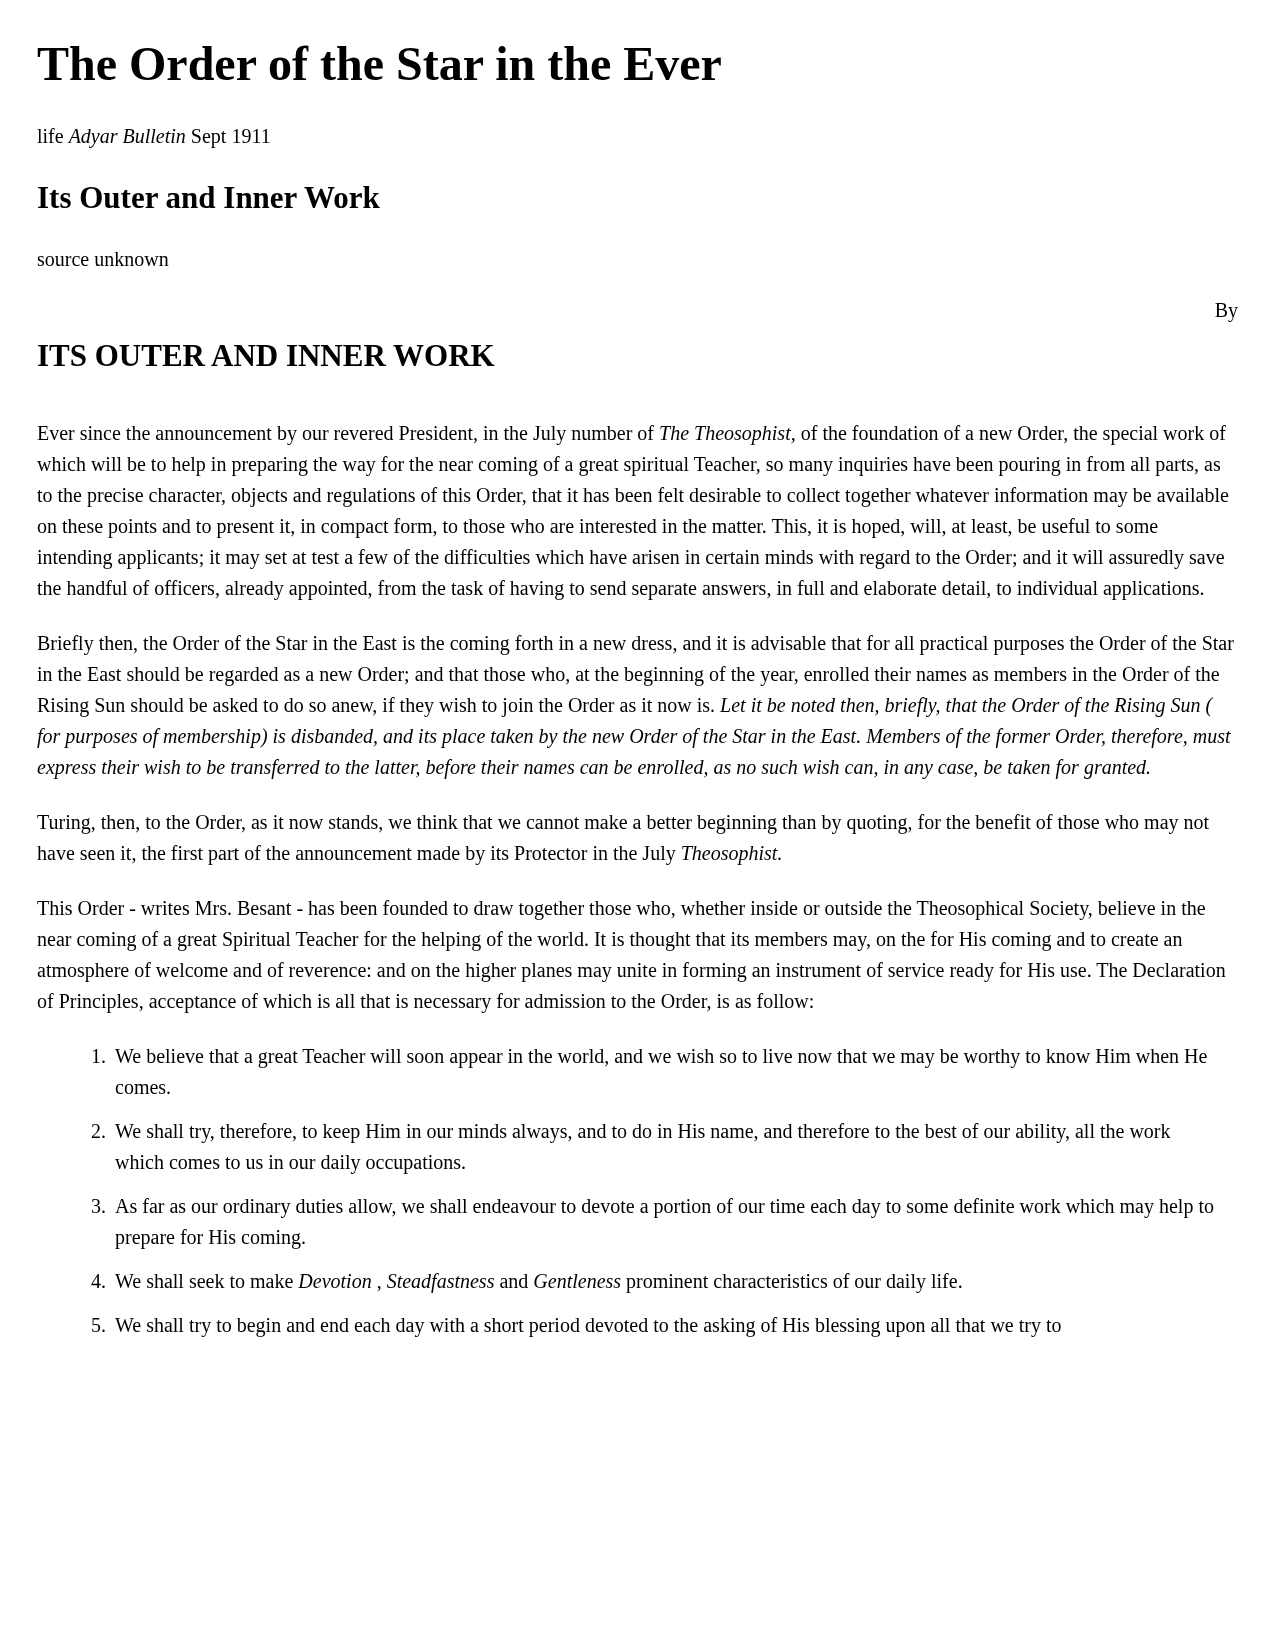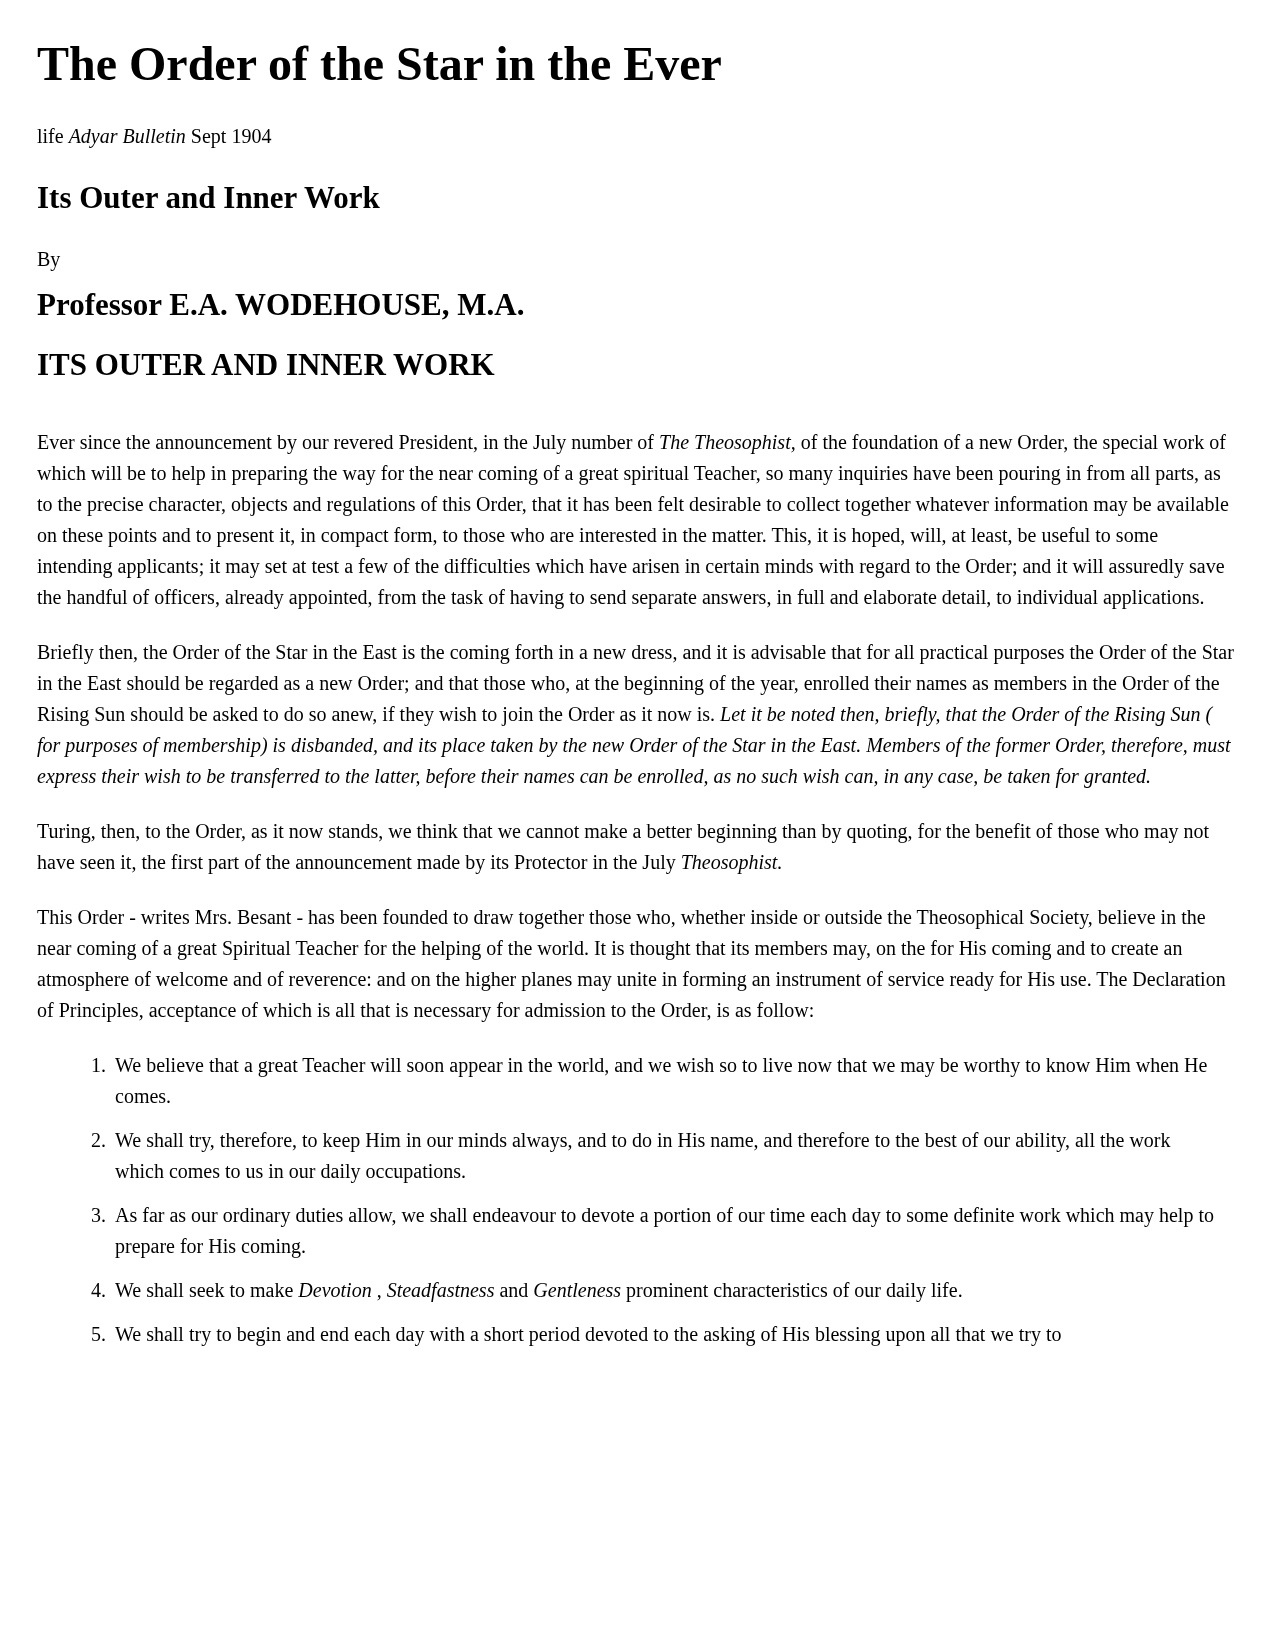--- a/index.html
+++ b/index.html
@@ -25,48 +25,48 @@
   h2 {
     font-size: 31px;
     line-height: 44px;
     font-weight: bold;
   }
   .subtitle        { margin: 0 0 24px 0; }
   .author-heading  { margin: 0 0 16px 0; }
   .section-heading { margin: 0 0 40px 0; }
   .from-line   { margin: 0 0 24px 0; }
   .source-note { margin: 0 0 20px 0; }
-  .byline      { margin: 17px 0 8px 0; text-align: left; }
+  .byline      { margin: 17px 0 8px 0; text-align: right; }
   .body-para   { margin: 0 0 24px 0; }
   ol.declaration-list {
     margin: 16px;
     padding: 0 0 0 58px;
     list-style-type: decimal;
   }
   ol.declaration-list > li {
     margin: 0 0 13px 0;
     padding-left: 4px;
   }
   i { font-style: italic; text-align: center; }
 </style>
 </head>
 <body>
 
 <main class="doc">
 
   <h1>The Order of the Star in the Ever</h1>
 
-  <p class="from-line"><span>life </span><i>Adyar Bulletin</i><span> Sept 1904</span></p>
+  <p class="from-line"><span>life </span><i>Adyar Bulletin</i><span> Sept 1911</span></p>
 
   <h2 class="subtitle">Its Outer and Inner Work</h2>
 
+  <p class="source-note">source unknown</p>
 
   <p class="byline">By</p>
 
-  <h2 class="author-heading">Professor E.A. WODEHOUSE, M.A.</h2>
 
   <h2 class="section-heading">ITS OUTER AND INNER WORK</h2>
 
   <p class="body-para"><span>Ever since the announcement by our revered President, in the July number of </span><i>The Theosophist,</i><span> of the foundation of a new Order, the special work of which will be to help in preparing the way for the near coming of a great spiritual Teacher, so many inquiries have been pouring in from all parts, as to the precise character, objects and regulations of this Order, that it has been felt desirable to collect together whatever information may be available on these points and to present it, in compact form, to those who are interested in the matter. This, it is hoped, will, at least, be useful to some intending applicants; it may set at test a few of the difficulties which have arisen in certain minds with regard to the Order; and it will assuredly save the handful of officers, already appointed, from the task of having to send separate answers, in full and elaborate detail, to individual applications.</span></p>
 
   <p class="body-para"><span>Briefly then, the Order of the Star in the East is the coming forth in a new dress, and it is advisable that for all practical purposes the Order of the Star in the East should be regarded as a new Order; and that those who, at the beginning of the year, enrolled their names as members in the Order of the Rising Sun should be asked to do so anew, if they wish to join the Order as it now is. </span><i>Let it be noted then, briefly, that the Order of the Rising Sun ( for purposes of membership) is disbanded, and its place taken by the new Order of the Star in the East. Members of the former Order, therefore, must express their wish to be transferred to the latter, before their names can be enrolled, as no such wish can, in any case, be taken for granted.</i></p>
 
   <p class="body-para"><span>Turing, then, to the Order, as it now stands, we think that we cannot make a better beginning than by quoting, for the benefit of those who may not have seen it, the first part of the announcement made by its Protector in the July </span><i>Theosophist.</i></p>
 
   <p class="body-para"><span>This Order - writes Mrs. Besant - has been founded to draw together those who, whether inside or outside the Theosophical Society, believe in the near coming of a great Spiritual Teacher for the helping of the world. It is thought that its members may, on the for His coming and to create an atmosphere of welcome and of reverence: and on the higher planes may unite in forming an instrument of service ready for His use. The Declaration of Principles, acceptance of which is all that is necessary for admission to the Order, is as follow:</span></p>

